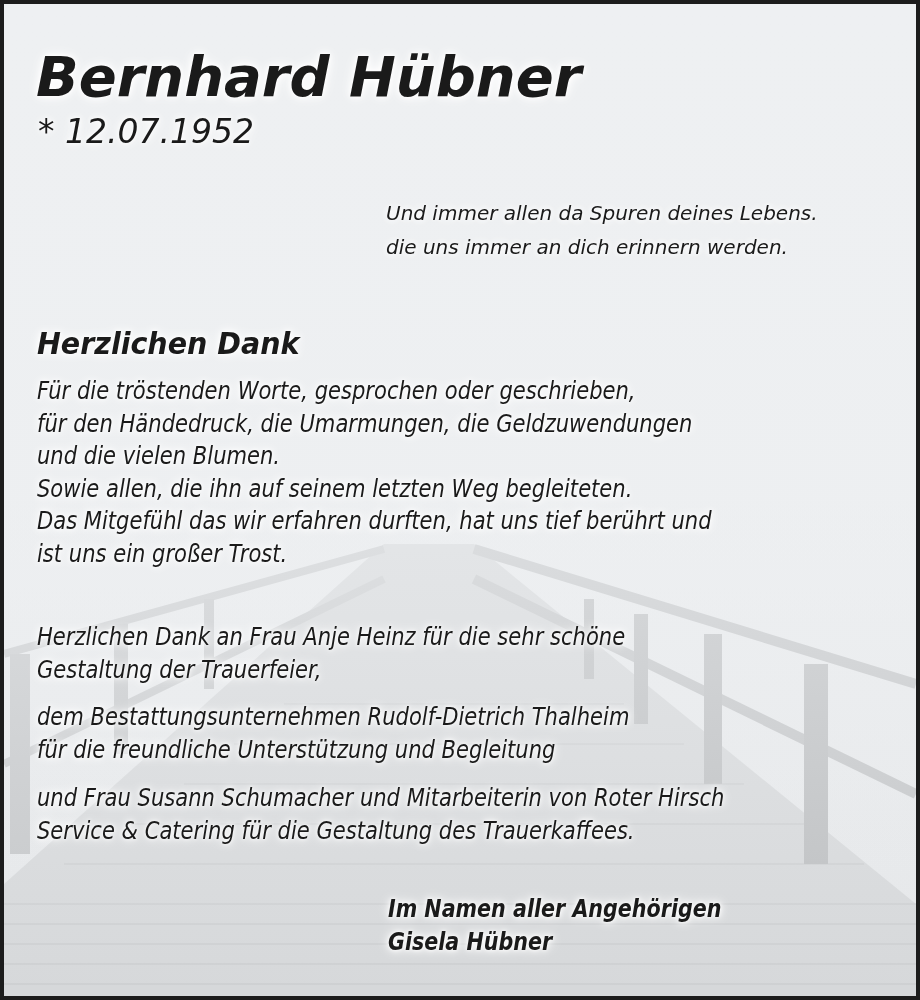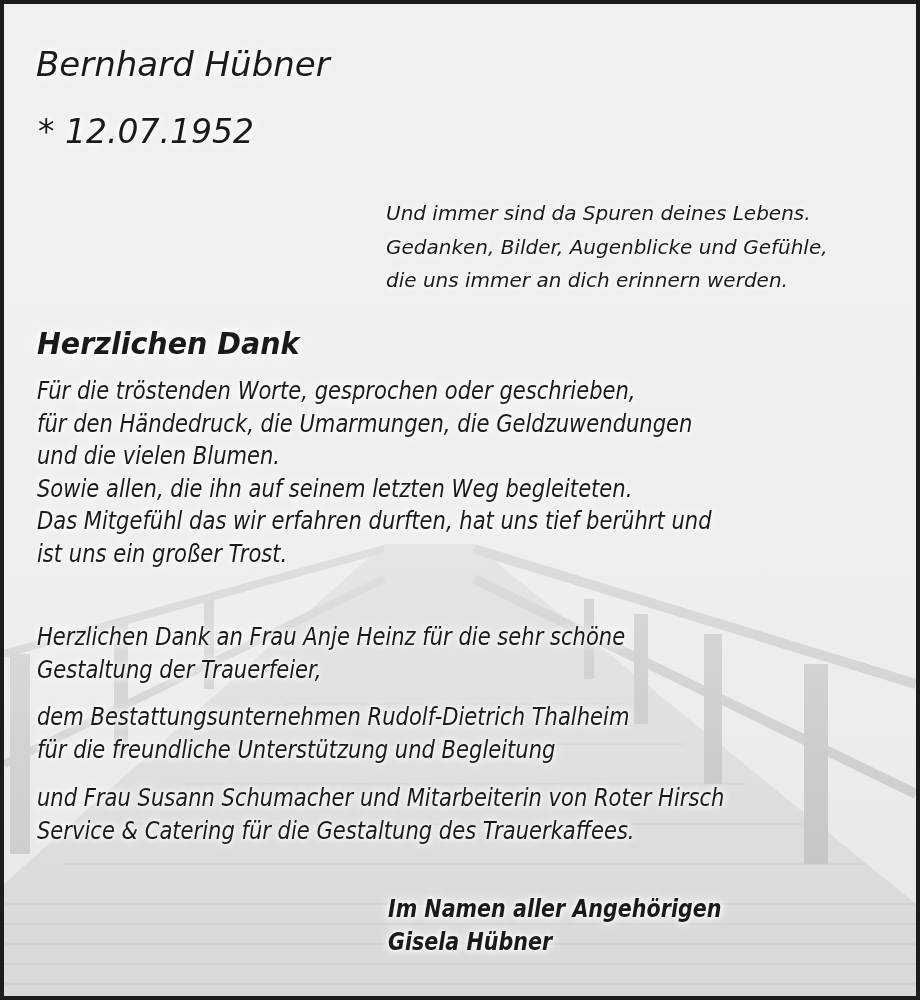--- a/index.html
+++ b/index.html
@@ -6,21 +6,21 @@
   body { width: 920px; height: 1000px; overflow: hidden; background: #1c1c1c; }
   .card {
     position: absolute; left: 4px; top: 4px; width: 912px; height: 992px;
     background: linear-gradient(#eef0f2 0%, #eceef0 50%, #e4e6e8 100%);
     overflow: hidden; color: #1a1a1a;
     font-family: "DejaVu Sans", sans-serif;
   }
   .bg { position: absolute; inset: 0; }
   .txt { position: absolute; font-style: italic; white-space: pre;
     text-shadow: 0 0 8px #ffffff, 0 0 14px #ffffff, 0 0 4px #ffffff; }
-  .name { left: 32px; top: 40px; font-size: 34px; font-weight: normal; letter-spacing: 0px; }
+  .name { left: 32px; top: 40px; font-size: 56px; font-weight: bold; letter-spacing: 0px; }
   .dates { top: 108px; font-size: 33px; }
   .birth { left: 34px; }
   .death { left: 266px; }
   .quote { left: 382px; top: 193px; font-size: 20px; line-height: 33.5px; }
   .heading { left: 33px; top: 321px; font-size: 31px; font-weight: bold; transform: scaleX(0.92); transform-origin: left; }
   .para { left: 33px; font-size: 24.5px; line-height: 32.6px; transform: scaleX(0.86); transform-origin: left; }
   .p1 { top: 371px; }
   .p2 { top: 617px; }
   .p3 { top: 697px; }
   .p4 { top: 778px; }
@@ -72,21 +72,21 @@
       <rect x="6" y="650" width="20" height="200"></rect>
       <rect x="110" y="620" width="14" height="130"></rect>
       <rect x="200" y="595" width="10" height="90"></rect>
     </g>
     <rect x="0" y="0" width="912" height="992" fill="url(#fog)"></rect>
   </svg>
 
   <div class="txt name">Bernhard Hübner</div>
   <div class="txt dates birth">* 12.07.1952</div>
 
-  <div class="txt quote"><div>Und immer sind da Spuren deines Lebens.</div><div>Gedanken, Bilder, Augenblicke und Gefühle,</div><div>die uns immer an dich erinnern werden.</div></div>
+  <div class="txt quote"><div>Und immer allen da Spuren deines Lebens.</div><div>die uns immer an dich erinnern werden.</div></div>
 
   <div class="txt heading">Herzlichen Dank</div>
 
   <div class="txt para p1"><div>Für die tröstenden Worte, gesprochen oder geschrieben,</div><div>für den Händedruck, die Umarmungen, die Geldzuwendungen</div><div>und die vielen Blumen.</div><div>Sowie allen, die ihn auf seinem letzten Weg begleiteten.</div><div>Das Mitgefühl das wir erfahren durften, hat uns tief berührt und</div><div>ist uns ein großer Trost.</div></div>
 
   <div class="txt para p2"><div>Herzlichen Dank an Frau Anje Heinz für die sehr schöne</div><div>Gestaltung der Trauerfeier,</div></div>
 
   <div class="txt para p3"><div>dem Bestattungsunternehmen Rudolf-Dietrich Thalheim</div><div>für die freundliche Unterstützung und Begleitung</div></div>
 
   <div class="txt para p4"><div>und Frau Susann Schumacher und Mitarbeiterin von Roter Hirsch</div><div>Service &amp; Catering für die Gestaltung des Trauerkaffees.</div></div>

